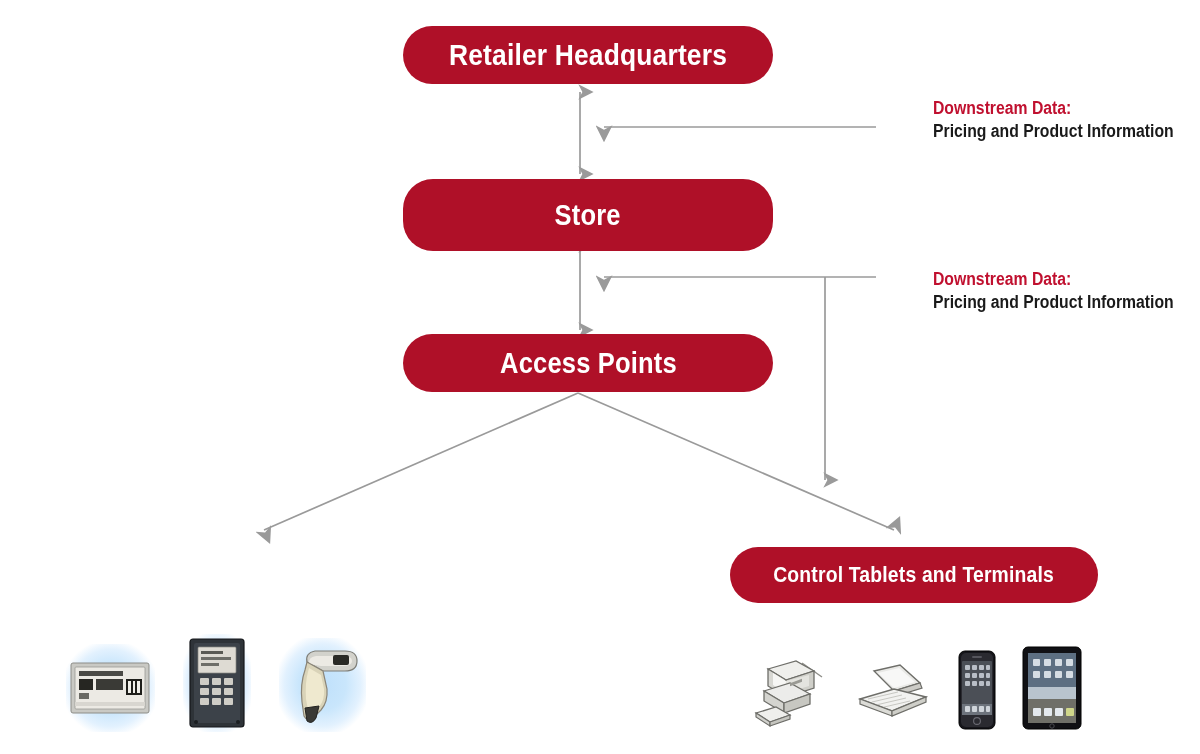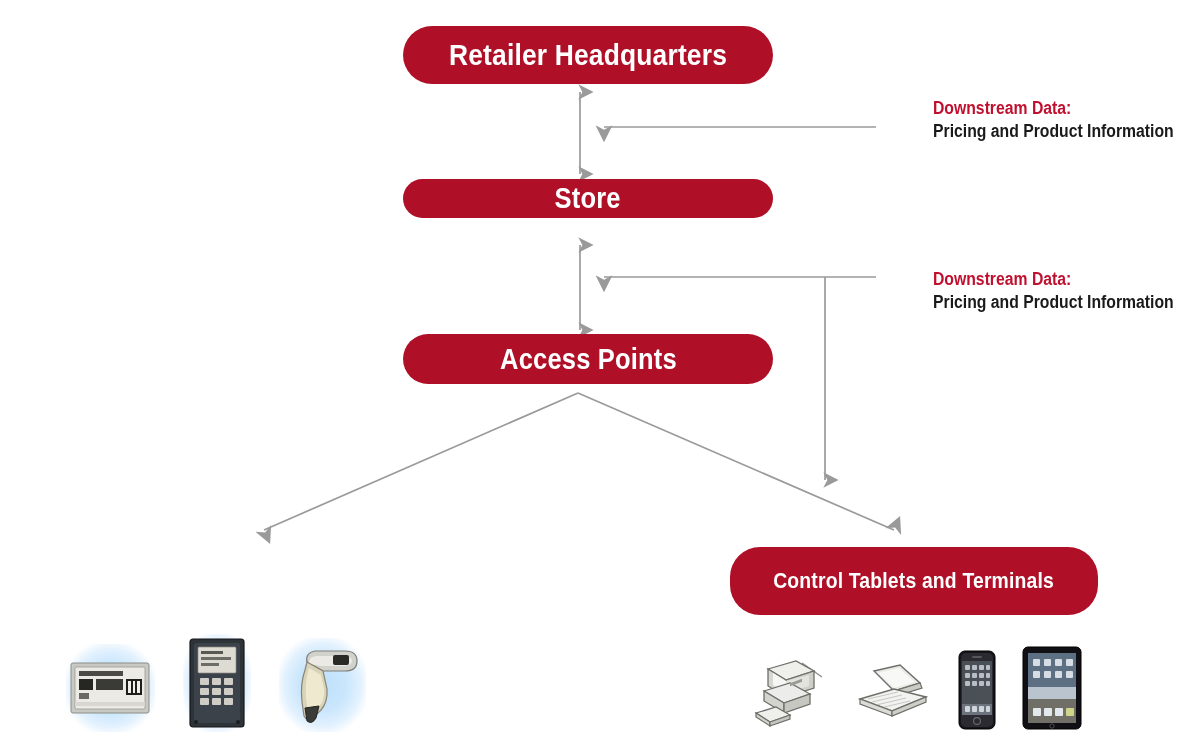--- a/index.html
+++ b/index.html
@@ -41,24 +41,24 @@
     letter-spacing: 0.2px;
     text-align: center;
   }
   .node-label {
     display: block;
     transform: scaleX(0.88);
     white-space: nowrap;
     line-height: 1;
   }
   #node-hq       { left: 403px; top: 26px;  width: 370px; height: 58px; }
-  #node-store    { left: 403px; top: 179px; width: 370px; height: 39px; }
-  #node-ap       { left: 403px; top: 334px; width: 370px; height: 50px; }
+  #node-store    { left: 403px; top: 179px; width: 370px; height: 72px; }
+  #node-ap       { left: 403px; top: 334px; width: 370px; height: 58px; }
   #node-esl      { left: 40px;  top: 547px; width: 372px; height: 56px; }
-  #node-ctrl     { left: 730px; top: 547px; width: 368px; height: 68px; }
+  #node-ctrl     { left: 730px; top: 547px; width: 368px; height: 56px; }
 
   #node-hq    .node-label { font-size: 30px; }
   #node-store .node-label { font-size: 29px; }
   #node-ap    .node-label { font-size: 29px; }
   #node-esl   .node-label { font-size: 22px; }
   #node-ctrl  .node-label { font-size: 22px; }
 
   
   .annotation {
     position: absolute;

